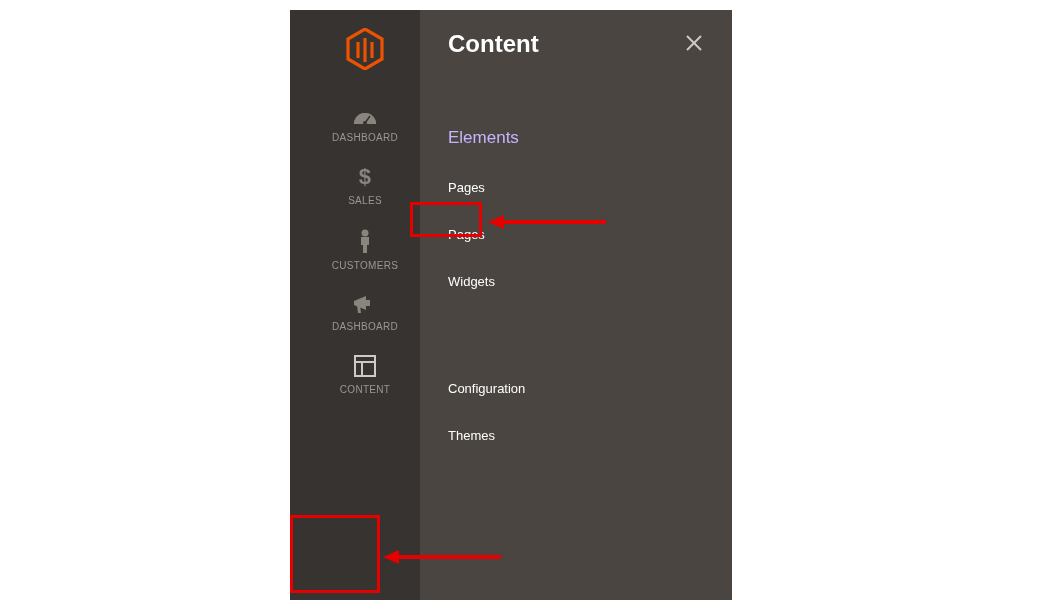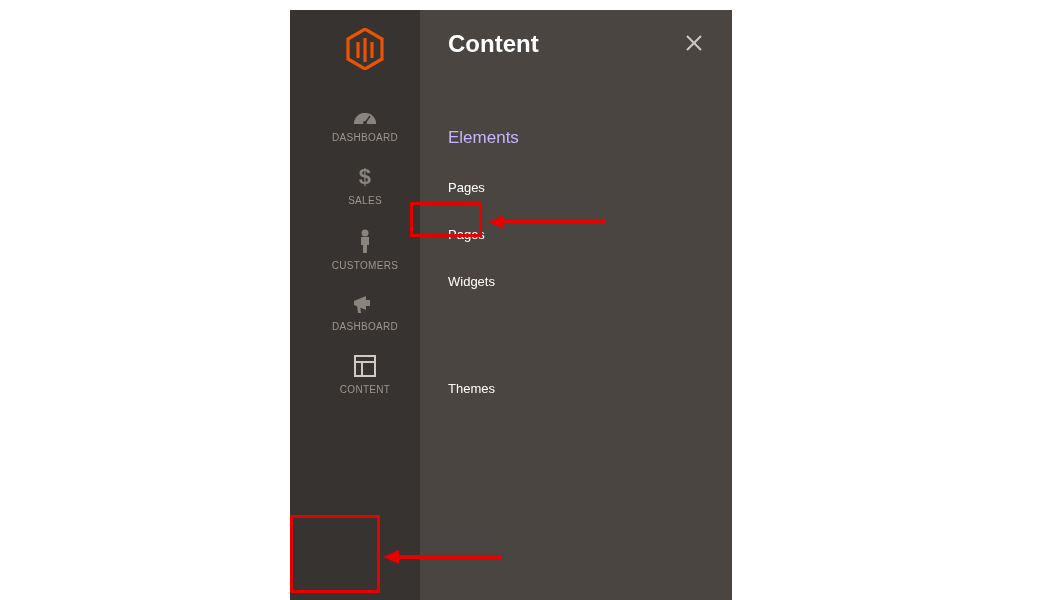--- a/index.html
+++ b/index.html
@@ -202,20 +202,21 @@
       </div>
     </div>
 
     <div class="section-header">Elements</div>
     <div><span class="menu-item">Pages</span></div>
     <div><span class="menu-item">Pages</span></div>
     <div><span class="menu-item">Widgets</span></div>
 
     <div class="group-gap"></div>
 
+    <div><span class="menu-item">Configuration</span></div>
     <div><span class="menu-item">Themes</span></div>
   </div>
 </div>
 
 <div class="highlight-box highlight-content-nav"></div>
 <div class="highlight-box highlight-pages"></div>
 
 <svg class="arrow arrow-pages" width="120" height="14">
   <line x1="118" y1="7" x2="14" y2="7" stroke="#e60000" stroke-width="4"></line>
   <polygon points="0,7 16,0 16,14" fill="#e60000"></polygon>

